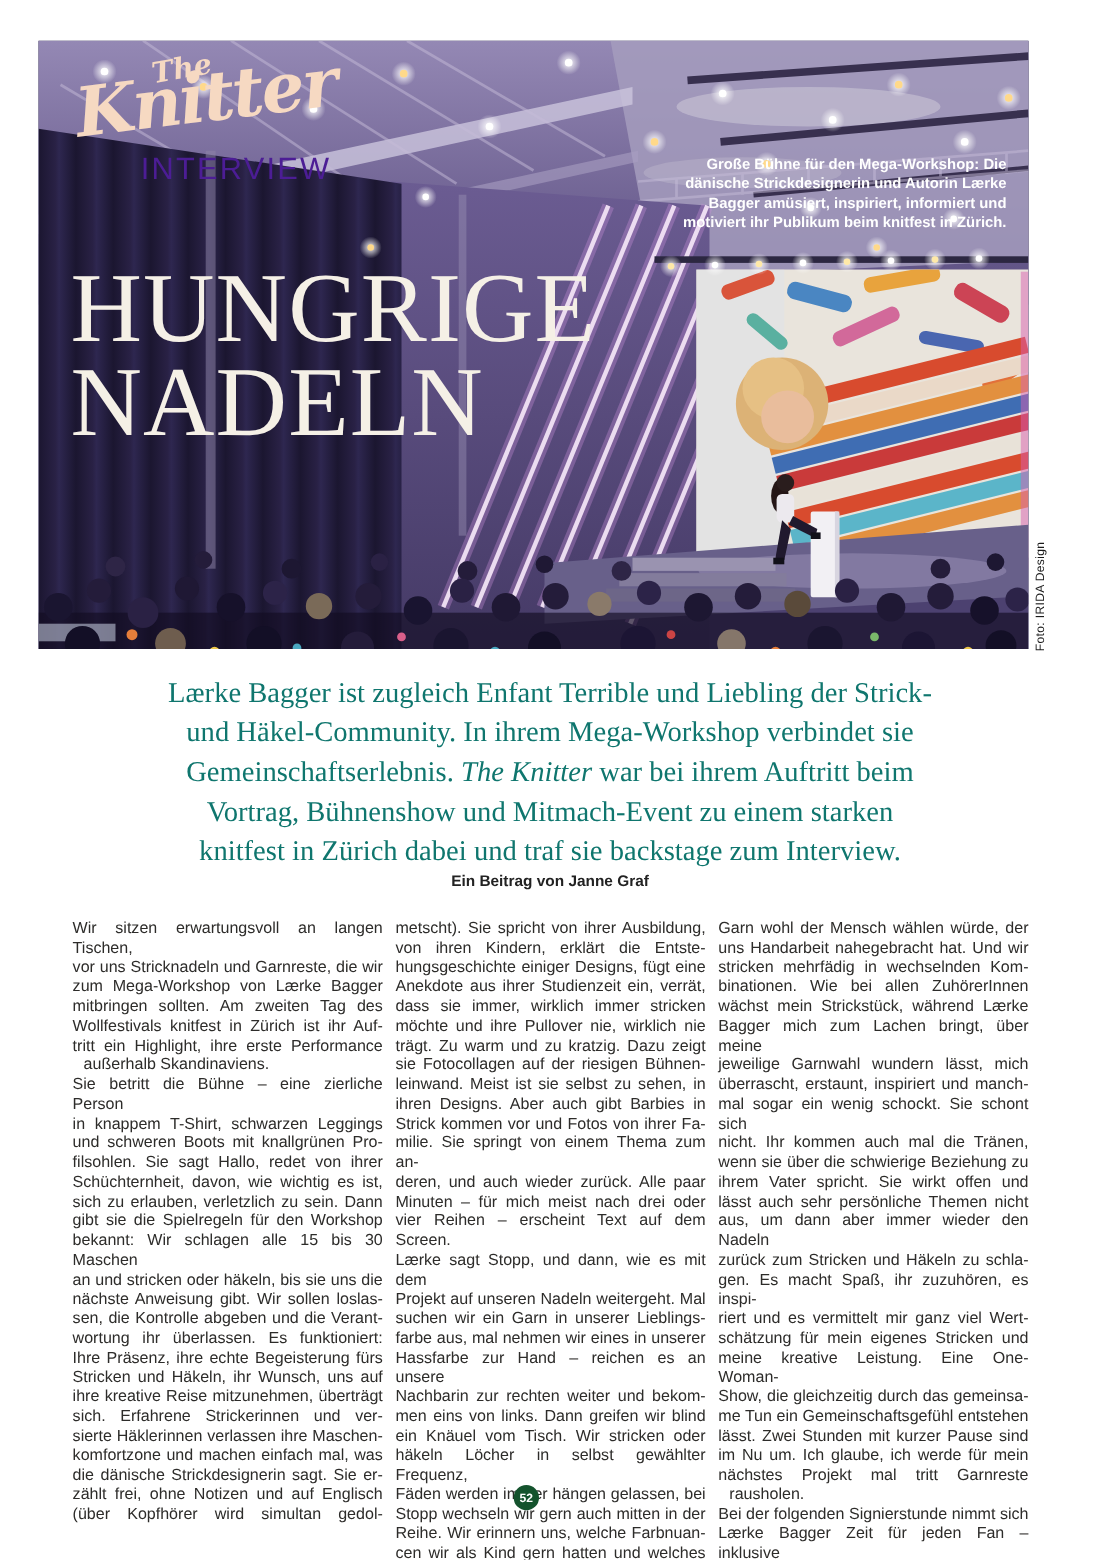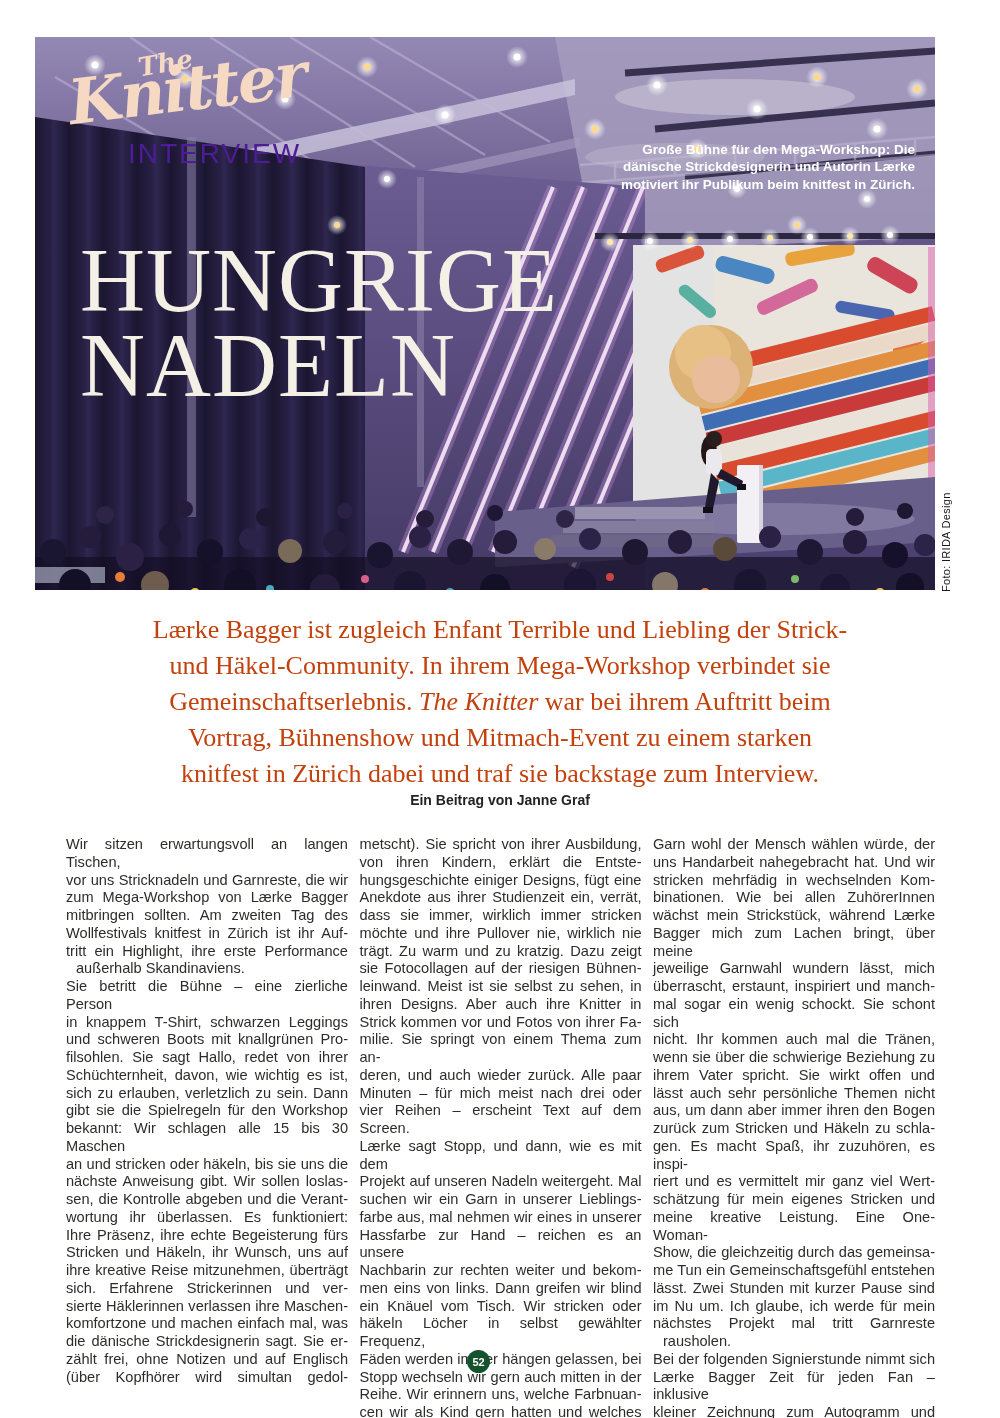--- a/index.html
+++ b/index.html
@@ -13,26 +13,26 @@
             font-size:26px;color:#f6d9c2;transform:rotate(-10deg);z-index:5;}
   .logo-knitter{position:absolute;left:68px;top:52px;font-family:"DejaVu Serif",serif;font-style:italic;font-weight:700;
             font-size:62px;color:#f6d9c2;transform:rotate(-7deg);letter-spacing:-2px;z-index:5;}
   .section-label{position:absolute;left:128px;top:138px;font-family:"Liberation Sans",sans-serif;
             font-size:28px;color:#4c1d95;letter-spacing:2px;z-index:5;}
   
   .caption{position:absolute;right:85px;top:141px;width:420px;text-align:right;z-index:5;
            font-family:"Liberation Sans",sans-serif;font-weight:700;font-size:13.5px;line-height:17.4px;color:#ffffff;}
   
   .headline{position:absolute;left:64px;top:238px;z-index:5;color:#f5f0e6;
-            font-family:"Liberation Serif",serif;font-weight:400;font-size:90px;line-height:85px;letter-spacing:1px;margin-left:16px;}
+            font-family:"Liberation Serif",serif;font-weight:400;font-size:90px;line-height:85px;letter-spacing:1px;}
   
   .credit{position:absolute;left:940px;top:420px;height:172px;writing-mode:vertical-rl;transform:rotate(180deg);
           font-family:"Liberation Sans",sans-serif;font-size:11px;letter-spacing:.3px;color:#1a1a1a;}
   
-  .intro{position:absolute;left:0;top:612px;width:1000px;text-align:center;color:#c2410c;
+  .intro{position:absolute;left:0;top:612px;width:1000px;text-align:center;color:#0f766e;
          font-family:"Liberation Serif",serif;font-size:26px;line-height:36px;}
   .intro .it{font-style:italic;}
   
   .byline{position:absolute;left:0;top:792px;width:1000px;text-align:center;color:#222;
           font-family:"Liberation Sans",sans-serif;font-weight:600;font-size:14px;}
   
   .columns{position:absolute;left:66px;top:836px;width:869px;display:flex;gap:11.5px;}
   .col{width:282px;color:#2d2c2a;font-family:Liberation Sans, sans-serif;font-size:14.6px;line-height:17.75px;}
   .col > div{text-align:justify;text-align-last:justify;}
   .col > div.para-end{text-align-last:left;margin-left:10px;}
@@ -305,20 +305,21 @@
     </svg>
   </div>
 
   <div class="logo-the">The</div>
   <div class="logo-knitter">Knitter</div>
   <div class="section-label">INTERVIEW</div>
 
   <div class="caption">
       <div>Große Bühne für den Mega-Workshop: Die</div>
       <div>dänische Strickdesignerin und Autorin Lærke</div>
+      <div>Bagger amüsiert, inspiriert, informiert und</div>
       <div>motiviert ihr Publikum beim knitfest in Zürich.</div>
     </div>
 
   <div class="headline">
     <div>HUNGRIGE</div>
     <div>NADELN</div>
   </div>
 
   <div class="credit">Foto: IRIDA Design</div>
 
@@ -366,21 +367,21 @@
     <div class="col">
         <div>metscht). Sie spricht von ihrer Ausbildung,</div>
         <div>von ihren Kindern, erklärt die Entste-</div>
         <div>hungsgeschichte einiger Designs, fügt eine</div>
         <div>Anekdote aus ihrer Studienzeit ein, verrät,</div>
         <div>dass sie immer, wirklich immer stricken</div>
         <div>möchte und ihre Pullover nie, wirklich nie</div>
         <div>trägt. Zu warm und zu kratzig. Dazu zeigt</div>
         <div>sie Fotocollagen auf der riesigen Bühnen-</div>
         <div>leinwand. Meist ist sie selbst zu sehen, in</div>
-        <div>ihren Designs. Aber auch ihre Knitter in</div>
+        <div>ihren Designs. Aber auch gibt Barbies in</div>
         <div>Strick kommen vor und Fotos von ihrer Fa-</div>
         <div>milie. Sie springt von einem Thema zum an-</div>
         <div>deren, und auch wieder zurück. Alle paar</div>
         <div>Minuten – für mich meist nach drei oder</div>
         <div>vier Reihen – erscheint Text auf dem Screen.</div>
         <div>Lærke sagt Stopp, und dann, wie es mit dem</div>
         <div>Projekt auf unseren Nadeln weitergeht. Mal</div>
         <div>suchen wir ein Garn in unserer Lieblings-</div>
         <div>farbe aus, mal nehmen wir eines in unserer</div>
         <div>Hassfarbe zur Hand – reichen es an unsere</div>
@@ -400,21 +401,21 @@
         <div>binationen. Wie bei allen ZuhörerInnen</div>
         <div>wächst mein Strickstück, während Lærke</div>
         <div>Bagger mich zum Lachen bringt, über meine</div>
         <div>jeweilige Garnwahl wundern lässt, mich</div>
         <div>überrascht, erstaunt, inspiriert und manch-</div>
         <div>mal sogar ein wenig schockt. Sie schont sich</div>
         <div>nicht. Ihr kommen auch mal die Tränen,</div>
         <div>wenn sie über die schwierige Beziehung zu</div>
         <div>ihrem Vater spricht. Sie wirkt offen und</div>
         <div>lässt auch sehr persönliche Themen nicht</div>
-        <div>aus, um dann aber immer ihren den Bogen</div>
+        <div>aus, um dann aber immer wieder den Nadeln</div>
         <div>zurück zum Stricken und Häkeln zu schla-</div>
         <div>gen. Es macht Spaß, ihr zuzuhören, es inspi-</div>
         <div>riert und es vermittelt mir ganz viel Wert-</div>
         <div>schätzung für mein eigenes Stricken und</div>
         <div>meine kreative Leistung. Eine One-Woman-</div>
         <div>Show, die gleichzeitig durch das gemeinsa-</div>
         <div>me Tun ein Gemeinschaftsgefühl entstehen</div>
         <div>lässt. Zwei Stunden mit kurzer Pause sind</div>
         <div>im Nu um. Ich glaube, ich werde für mein</div>
         <div>nächstes Projekt mal tritt Garnreste</div>

